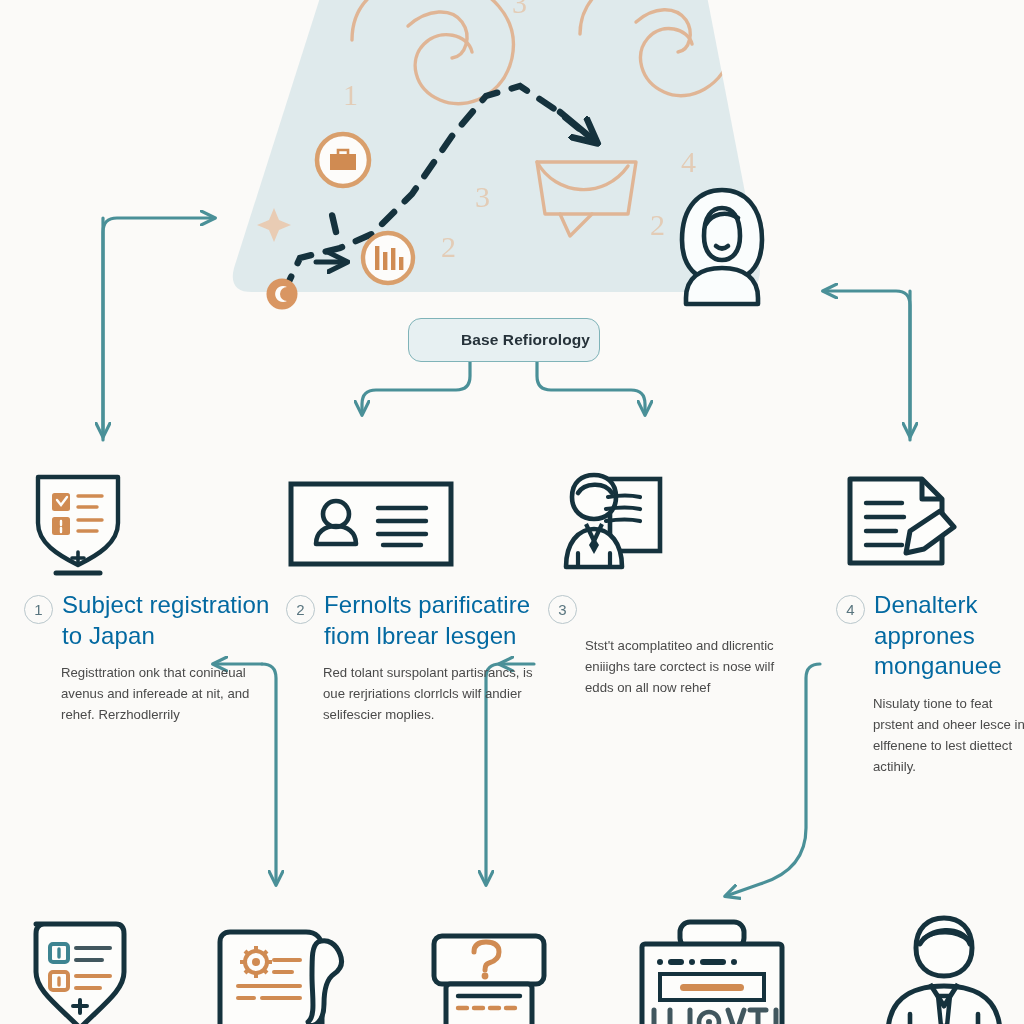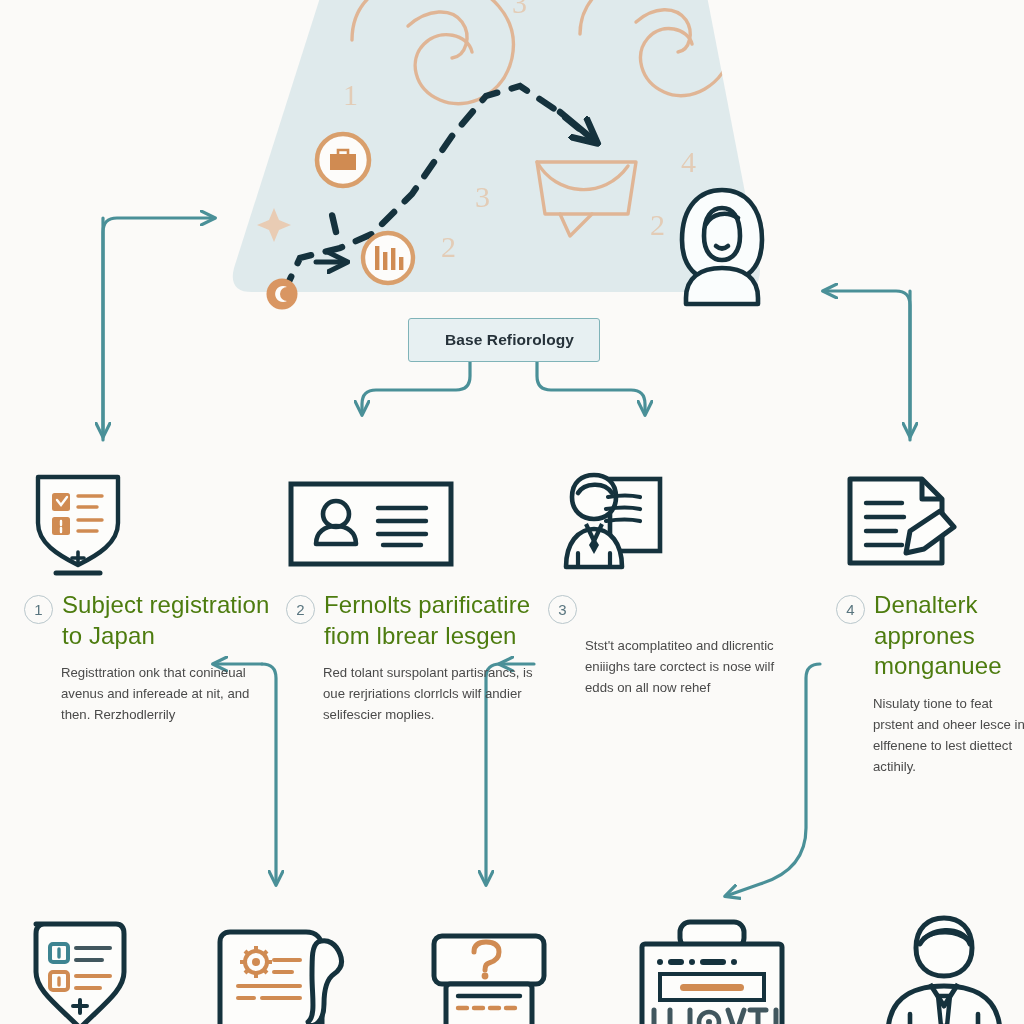--- a/index.html
+++ b/index.html
@@ -18,23 +18,23 @@
   .hero-num{
     position:absolute;
     font-family:"Liberation Serif","DejaVu Serif",serif;
     font-size:30px;color:#e4c7ad;opacity:.85;
   }
 
   
   .chip{
     position:absolute;left:408px;top:318px;
     width:192px;height:44px;box-sizing:border-box;
-    display:flex;align-items:center;gap:8px;
+    display:flex;align-items:center;gap:24px;
     padding:0 28px;
-    background:#e7f0f2;border:1.5px solid #7fb3b8;border-radius:3px;
+    background:#e7f0f2;border:1.5px solid #7fb3b8;border-radius:13px;
   }
   .chip-label{
     font-size:15.5px;color:#26323a;font-weight:bold;letter-spacing:.1px;
     white-space:nowrap;
   }
 
   
   .steps{position:absolute;left:0;top:462px;width:1024px;height:400px;}
   .step{position:absolute;width:250px;}
   .step-icon{height:120px;display:flex;align-items:center;justify-content:flex-start;}
@@ -42,21 +42,21 @@
     display:flex;align-items:flex-start;gap:9px;
     margin-top:8px;
   }
   .step-badge{
     flex:0 0 auto;width:27px;height:27px;border-radius:50%;
     border:1.6px solid #b9c7cc;color:#59757f;
     display:flex;align-items:center;justify-content:center;
     font-size:15px;margin-top:5px;background:#fbfaf8;
   }
   .step-title{
-    font-size:24px;line-height:1.28;color:#4d7c0f;font-weight:normal;
+    font-size:24px;line-height:1.28;color:#0369a1;font-weight:normal;
     letter-spacing:.1px;
   }
   .step-body{
     margin-top:12px;margin-left:37px;
     font-size:13.2px;line-height:1.58;color:#4a4a4a;
   }
   .step.s1{left:24px;}
   .step.s2{left:286px;}
   .step.s3{left:548px;}
   .step.s4{left:836px;width:200px;}
@@ -201,21 +201,21 @@
           </g>
           <path d="M54,85 v12" stroke="#15323d" stroke-width="3.6" stroke-linecap="round"></path>
           <path d="M48,91 h12" stroke="#15323d" stroke-width="3.6" stroke-linecap="round"></path>
           <path d="M32,106 h44" stroke="#15323d" stroke-width="5" stroke-linecap="round"></path>
         </svg>
       </div>
       <div class="step-head">
         <div class="step-badge">1</div>
         <div class="step-title">Subject registration to Japan</div>
       </div>
-      <div class="step-body">Registtration onk that conineual avenus and infereade at nit, and then. Rerzhodlerrily</div>
+      <div class="step-body">Registtration onk that conineual avenus and infereade at nit, and rehef. Rerzhodlerrily</div>
     </div>
 
     <div class="step s2">
       <div class="step-icon">
         <svg width="170" height="100" viewBox="0 0 170 100">
           <rect x="5" y="12" width="160" height="80" fill="#fdfdfb" stroke="#15323d" stroke-width="5"></rect>
           <circle cx="50" cy="42" r="13" fill="none" stroke="#15323d" stroke-width="4.6"></circle>
           <path d="M30,72 C30,60 39,54 50,54 C61,54 70,60 70,72 Z" fill="none" stroke="#15323d" stroke-width="4.6" stroke-linejoin="round"></path>
           <g stroke="#15323d" stroke-width="4.4" stroke-linecap="round">
             <path d="M92,36 h48"></path>

